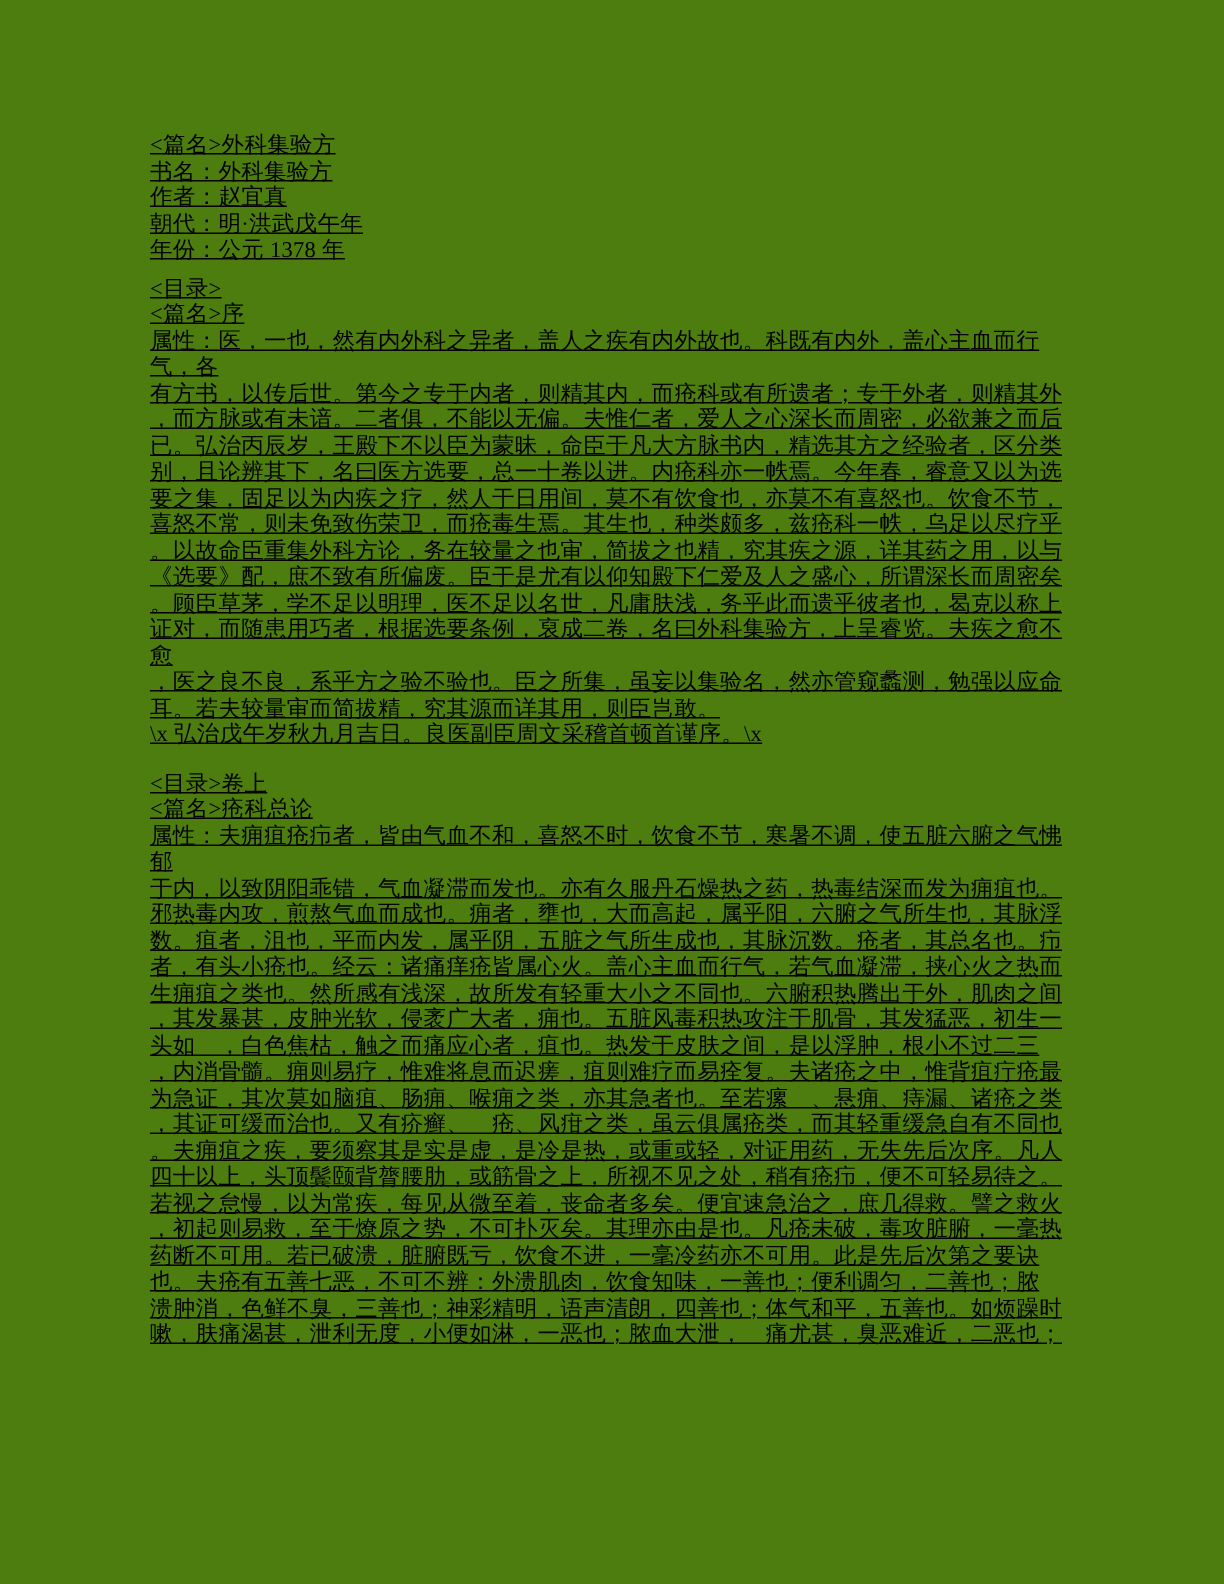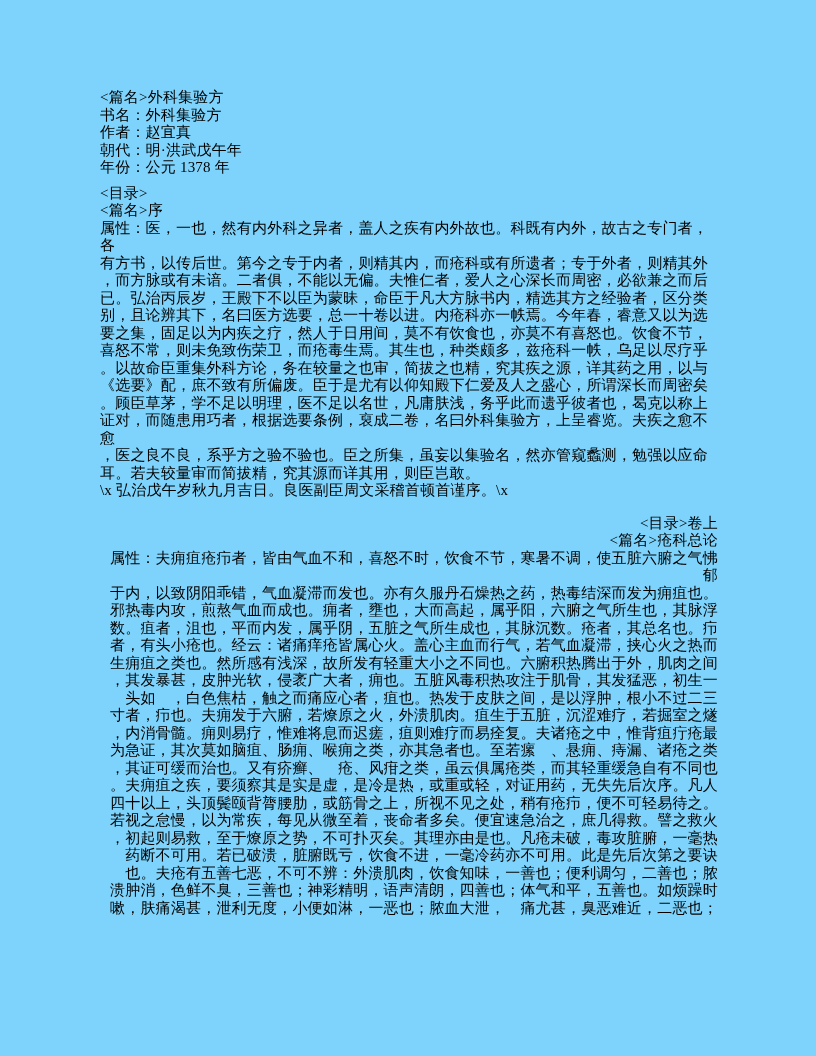--- a/index.html
+++ b/index.html
@@ -6,52 +6,53 @@
     margin: 0;
     padding: 0;
     background: #ffffff;
   }
   .page {
     position: relative;
     width: 816px;
     height: 1056px;
     box-sizing: border-box;
     padding: 89px 98px 0 100px;
-    background: #7dd3fc;
+    background: #4d7c0f;
     color: #000000;
     font-family: "Liberation Serif", "DejaVu Serif", serif;
     font-size: 15px;
     line-height: 17.5px;
     overflow: hidden;
+    text-decoration: underline;
   }
   .block { margin: 0; }
   .tline {
     white-space: pre-wrap;
     min-height: 17.5px;
     letter-spacing: 0.2px;
   }
   .sec-preface { margin-top: 8px; }
-  .sec-volume  { margin-top: 15px; text-align: right; }
+  .sec-volume  { margin-top: 15px; }
 </style>
 </head>
 <body>
 
 <div class="page">
   <div class="block header-block">
       <div class="tline">&lt;篇名&gt;外科集验方</div>
       <div class="tline">书名：外科集验方</div>
       <div class="tline">作者：赵宜真</div>
       <div class="tline">朝代：明·洪武戊午年</div>
       <div class="tline">年份：公元 1378 年</div>
     </div>
 
   <div class="block sec-preface">
       <div class="tline">&lt;目录&gt;</div>
       <div class="tline">&lt;篇名&gt;序</div>
-      <div class="tline">属性：医，一也，然有内外科之异者，盖人之疾有内外故也。科既有内外，故古之专门者，各</div>
+      <div class="tline">属性：医，一也，然有内外科之异者，盖人之疾有内外故也。科既有内外，盖心主血而行气，各</div>
       <div class="tline">有方书，以传后世。第今之专于内者，则精其内，而疮科或有所遗者；专于外者，则精其外</div>
       <div class="tline">，而方脉或有未谙。二者俱，不能以无偏。夫惟仁者，爱人之心深长而周密，必欲兼之而后</div>
       <div class="tline">已。弘治丙辰岁，王殿下不以臣为蒙昧，命臣于凡大方脉书内，精选其方之经验者，区分类</div>
       <div class="tline">别，且论辨其下，名曰医方选要，总一十卷以进。内疮科亦一帙焉。今年春，睿意又以为选</div>
       <div class="tline">要之集，固足以为内疾之疗，然人于日用间，莫不有饮食也，亦莫不有喜怒也。饮食不节，</div>
       <div class="tline">喜怒不常，则未免致伤荣卫，而疮毒生焉。其生也，种类颇多，兹疮科一帙，乌足以尽疗乎</div>
       <div class="tline">。以故命臣重集外科方论，务在较量之也审，简拔之也精，究其疾之源，详其药之用，以与</div>
       <div class="tline">《选要》配，庶不致有所偏废。臣于是尤有以仰知殿下仁爱及人之盛心，所谓深长而周密矣</div>
       <div class="tline">。顾臣草茅，学不足以明理，医不足以名世，凡庸肤浅，务乎此而遗乎彼者也，曷克以称上</div>
       <div class="tline">证对，而随患用巧者，根据选要条例，裒成二卷，名曰外科集验方，上呈睿览。夫疾之愈不愈</div>
@@ -64,21 +65,20 @@
       <div class="tline">&lt;目录&gt;卷上</div>
       <div class="tline">&lt;篇名&gt;疮科总论</div>
       <div class="tline">属性：夫痈疽疮疖者，皆由气血不和，喜怒不时，饮食不节，寒暑不调，使五脏六腑之气怫郁</div>
       <div class="tline">于内，以致阴阳乖错，气血凝滞而发也。亦有久服丹石燥热之药，热毒结深而发为痈疽也。</div>
       <div class="tline">邪热毒内攻，煎熬气血而成也。痈者，壅也，大而高起，属乎阳，六腑之气所生也，其脉浮</div>
       <div class="tline">数。疽者，沮也，平而内发，属乎阴，五脏之气所生成也，其脉沉数。疮者，其总名也。疖</div>
       <div class="tline">者，有头小疮也。经云：诸痛痒疮皆属心火。盖心主血而行气，若气血凝滞，挟心火之热而</div>
       <div class="tline">生痈疽之类也。然所感有浅深，故所发有轻重大小之不同也。六腑积热腾出于外，肌肉之间</div>
       <div class="tline">，其发暴甚，皮肿光软，侵袤广大者，痈也。五脏风毒积热攻注于肌骨，其发猛恶，初生一</div>
       <div class="tline">头如　，白色焦枯，触之而痛应心者，疽也。热发于皮肤之间，是以浮肿，根小不过二三</div>
-      <div class="tline">寸者，疖也。夫痈发于六腑，若燎原之火，外溃肌肉。疽生于五脏，沉涩难疗，若掘室之燧</div>
       <div class="tline">，内消骨髓。痈则易疗，惟难将息而迟瘥，疽则难疗而易痊复。夫诸疮之中，惟背疽疔疮最</div>
       <div class="tline">为急证，其次莫如脑疽、肠痈、喉痈之类，亦其急者也。至若瘰　、悬痈、痔漏、诸疮之类</div>
       <div class="tline">，其证可缓而治也。又有疥癣、　疮、风疳之类，虽云俱属疮类，而其轻重缓急自有不同也</div>
       <div class="tline">。夫痈疽之疾，要须察其是实是虚，是冷是热，或重或轻，对证用药，无失先后次序。凡人</div>
       <div class="tline">四十以上，头顶鬓颐背膂腰肋，或筋骨之上，所视不见之处，稍有疮疖，便不可轻易待之。</div>
       <div class="tline">若视之怠慢，以为常疾，每见从微至着，丧命者多矣。便宜速急治之，庶几得救。譬之救火</div>
       <div class="tline">，初起则易救，至于燎原之势，不可扑灭矣。其理亦由是也。凡疮未破，毒攻脏腑，一毫热</div>
       <div class="tline">药断不可用。若已破溃，脏腑既亏，饮食不进，一毫冷药亦不可用。此是先后次第之要诀</div>
       <div class="tline">也。夫疮有五善七恶，不可不辨：外溃肌肉，饮食知味，一善也；便利调匀，二善也；脓</div>
       <div class="tline">溃肿消，色鲜不臭，三善也；神彩精明，语声清朗，四善也；体气和平，五善也。如烦躁时</div>

